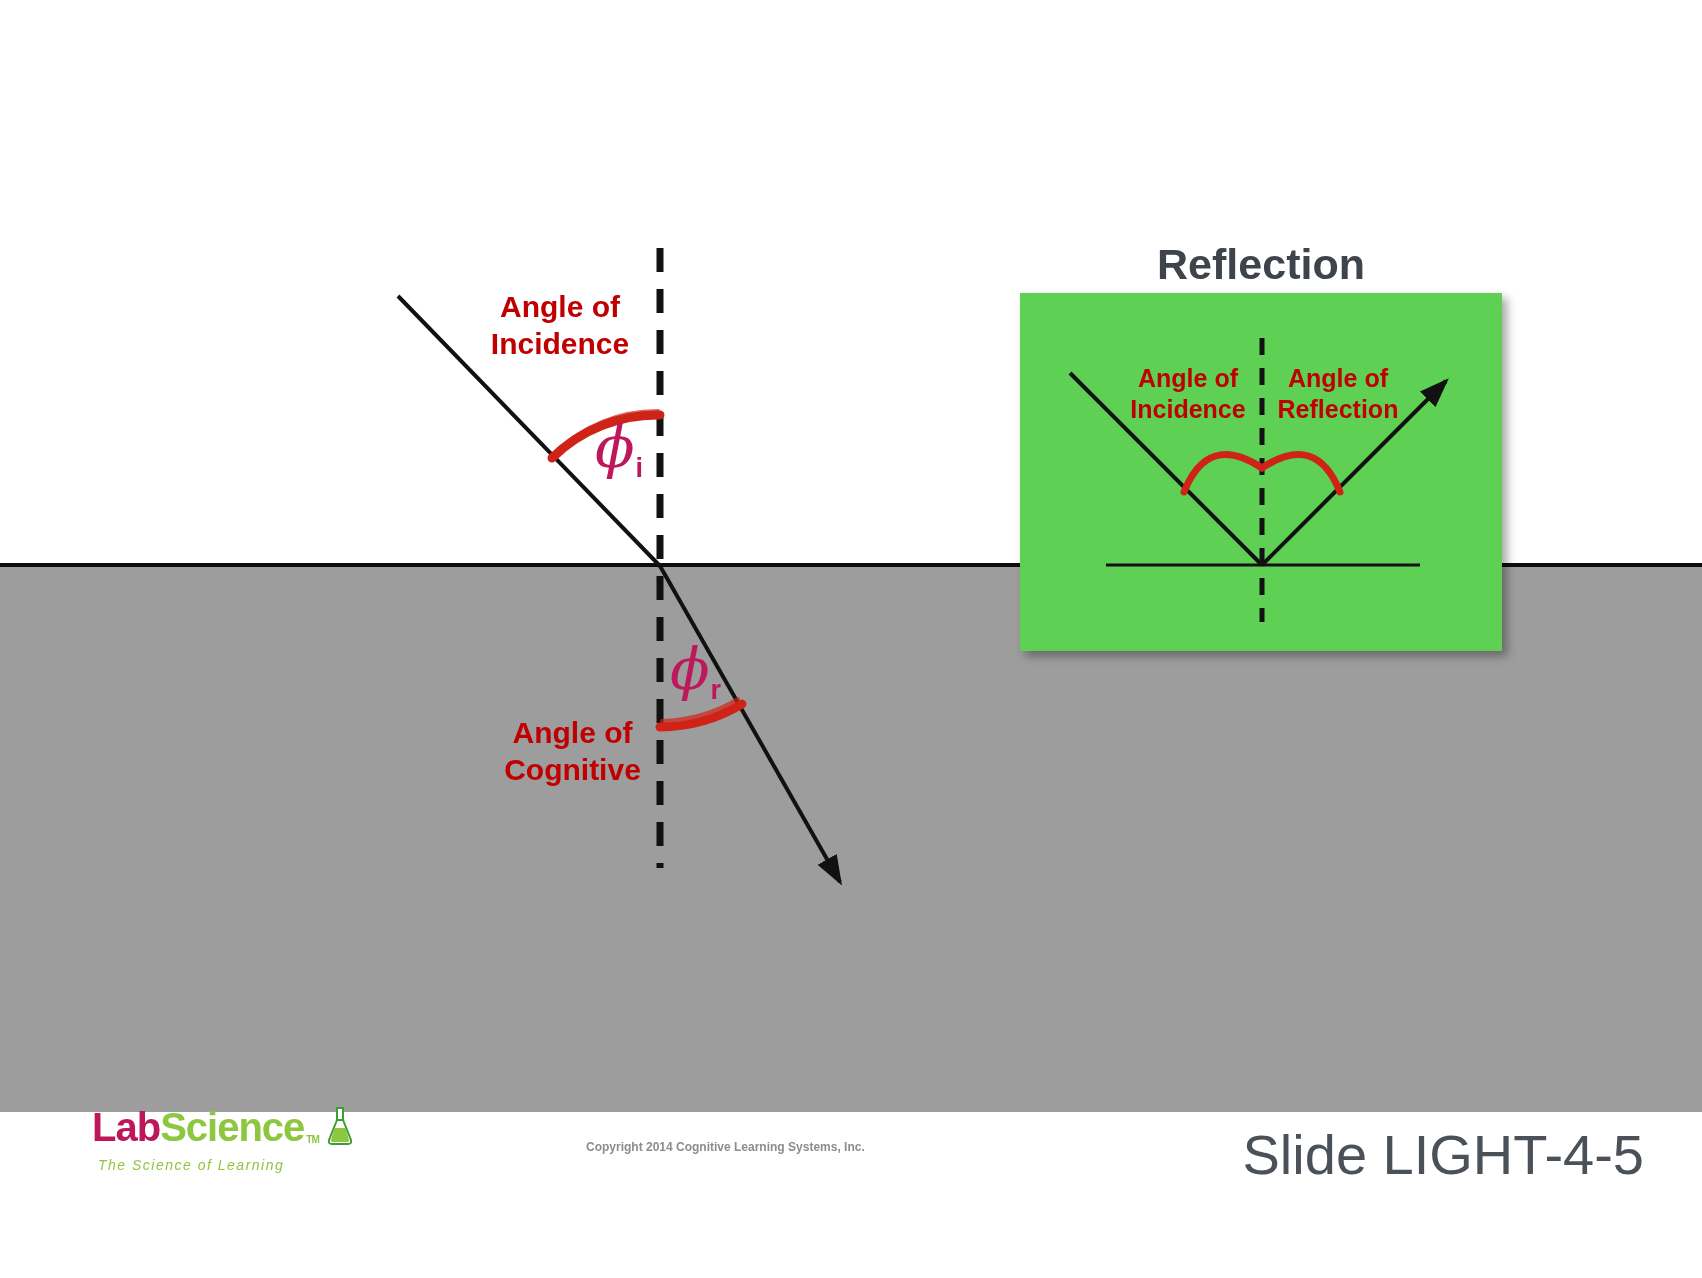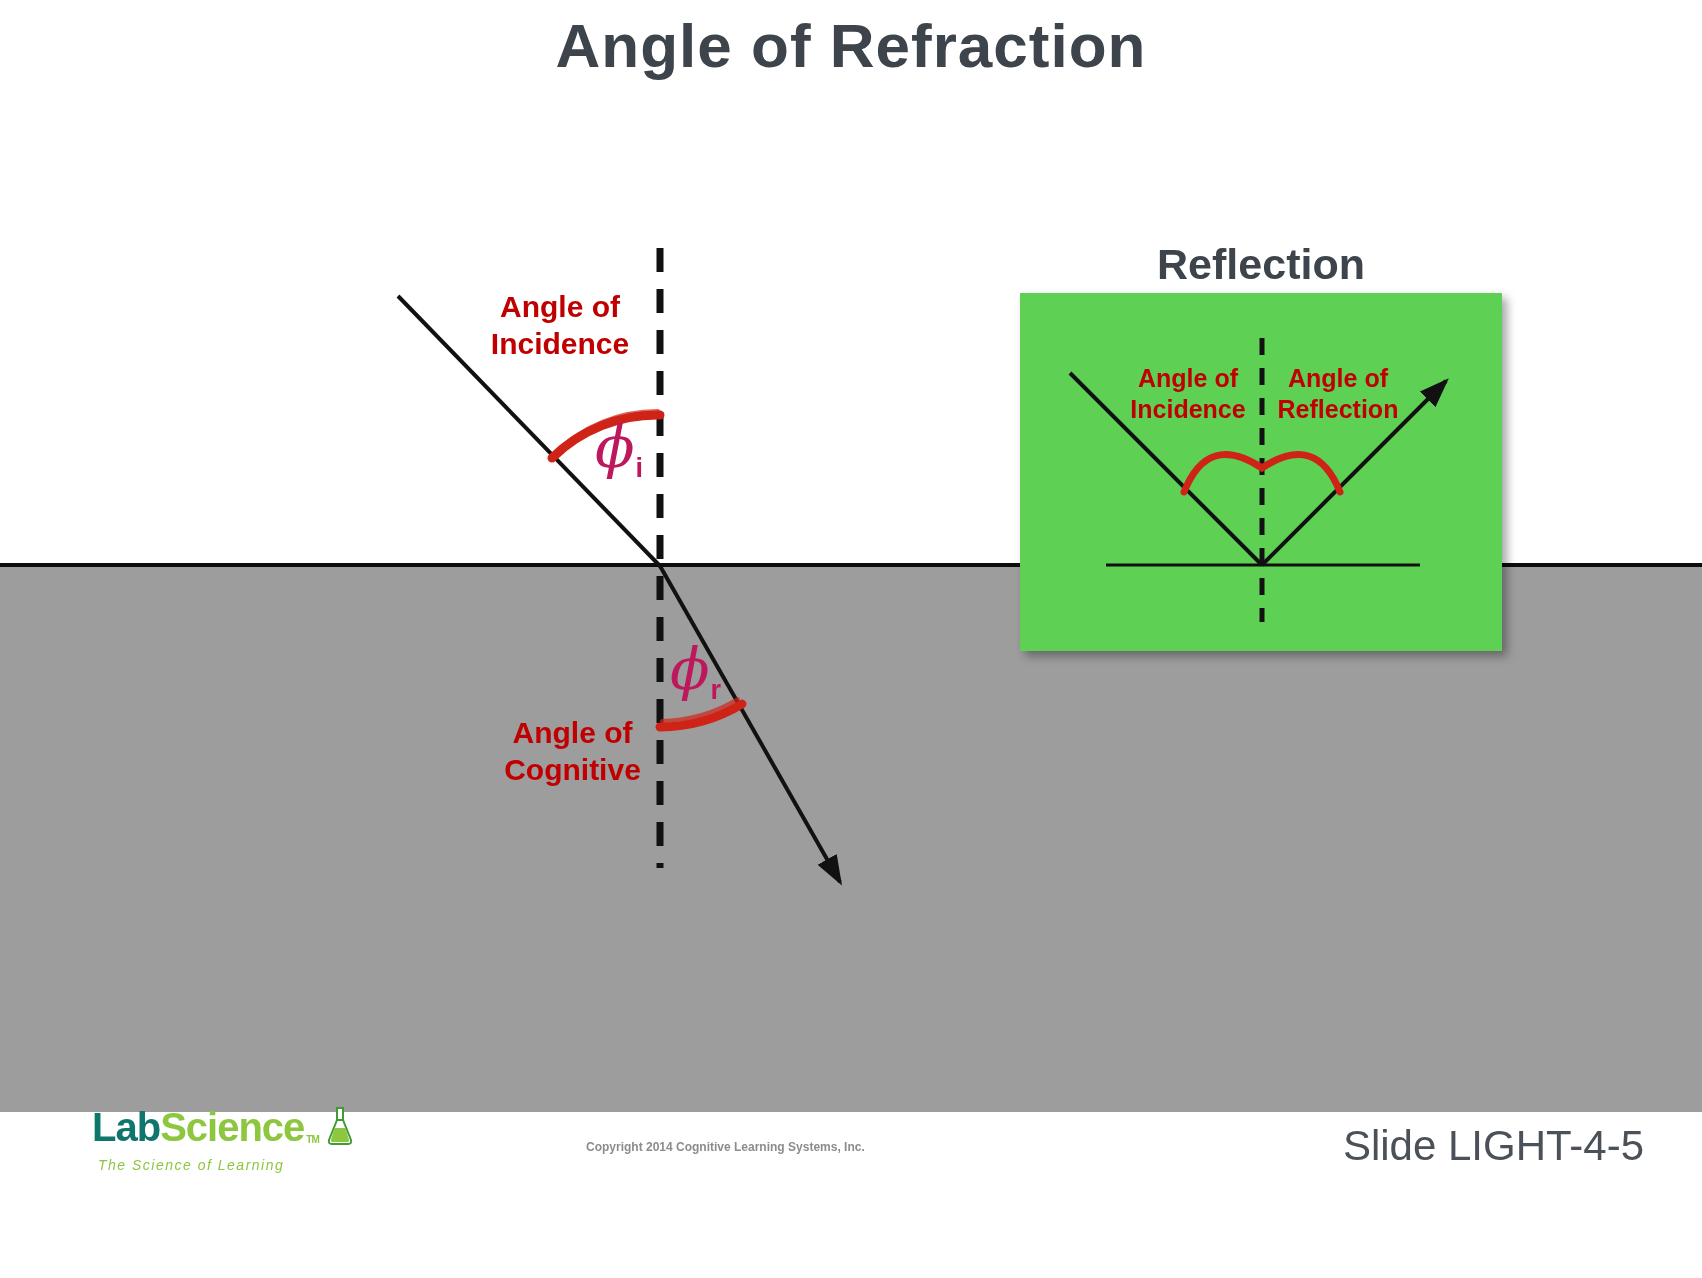--- a/index.html
+++ b/index.html
@@ -81,49 +81,48 @@
   .overlay{
     top:0;left:0;width:1702px;height:1278px;
     z-index:3;pointer-events:none;
   }
   
   .logo{
     left:92px;top:1106px;z-index:4;
   }
   .logo-row{display:flex;align-items:flex-start;}
   .logo-word{font-size:40px;font-weight:700;line-height:42px;letter-spacing:-1px;}
-  .logo-part1{color:#0f766e;}
+  .logo-part1{color:#be185d;}
   .logo-part2{color:#8dc63f;}
   .logo-tm{font-size:10px;color:#8dc63f;position:relative;top:2px;margin-left:2px;}
   .logo-flask{margin-left:6px;margin-top:0px;}
   .logo-tagline{
     font-size:14px;font-style:italic;color:#8dc63f;
     letter-spacing:1.5px;margin-top:-2px;padding-left:6px;
   }
   .copyright{
     left:586px;top:1140px;
     font-size:12px;font-weight:700;color:#8c8c8c;
     z-index:4;
   }
   .slide-label{
     right:58px;top:1122px;
-    font-size:42px;color:#4b5158;
+    font-size:56px;color:#4b5158;
     z-index:4;
     margin-left:44px;
   }
 </style>
 </head>
 <body>
 
 <div class="slide">
 
   <div class="abs medium2-bg"></div>
   <div class="abs boundary-line"></div>
 
-  <div class="abs title">Angle of Refraction</div>
 
 
   <div class="abs angle-label angle-incidence">
     <div>Angle of</div>
     <div>Incidence</div>
   </div>
   <div class="abs angle-label angle-refraction">
     <div>Angle of</div>
     <div>Cognitive</div>
   </div>

